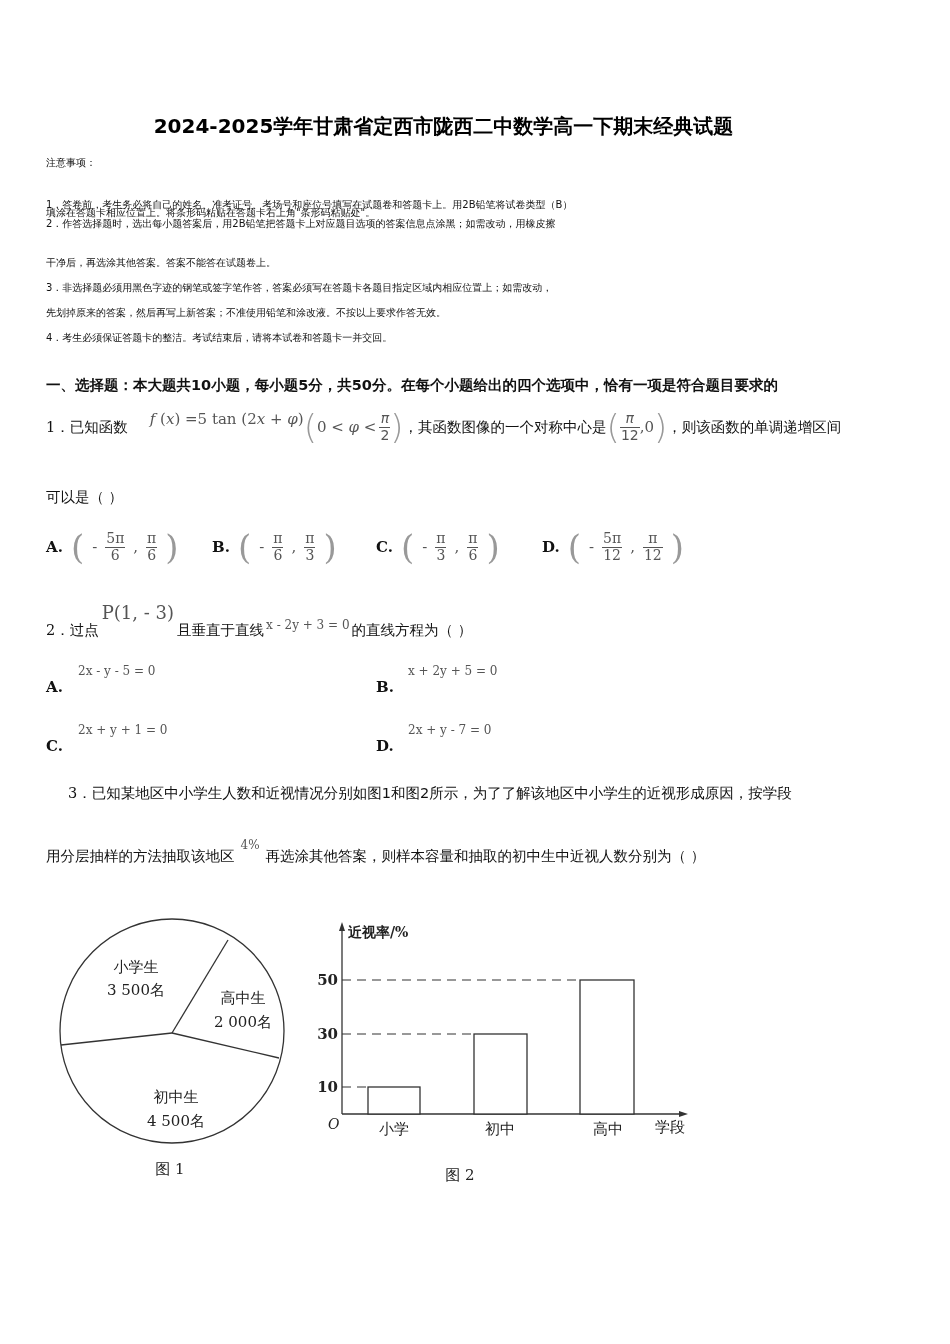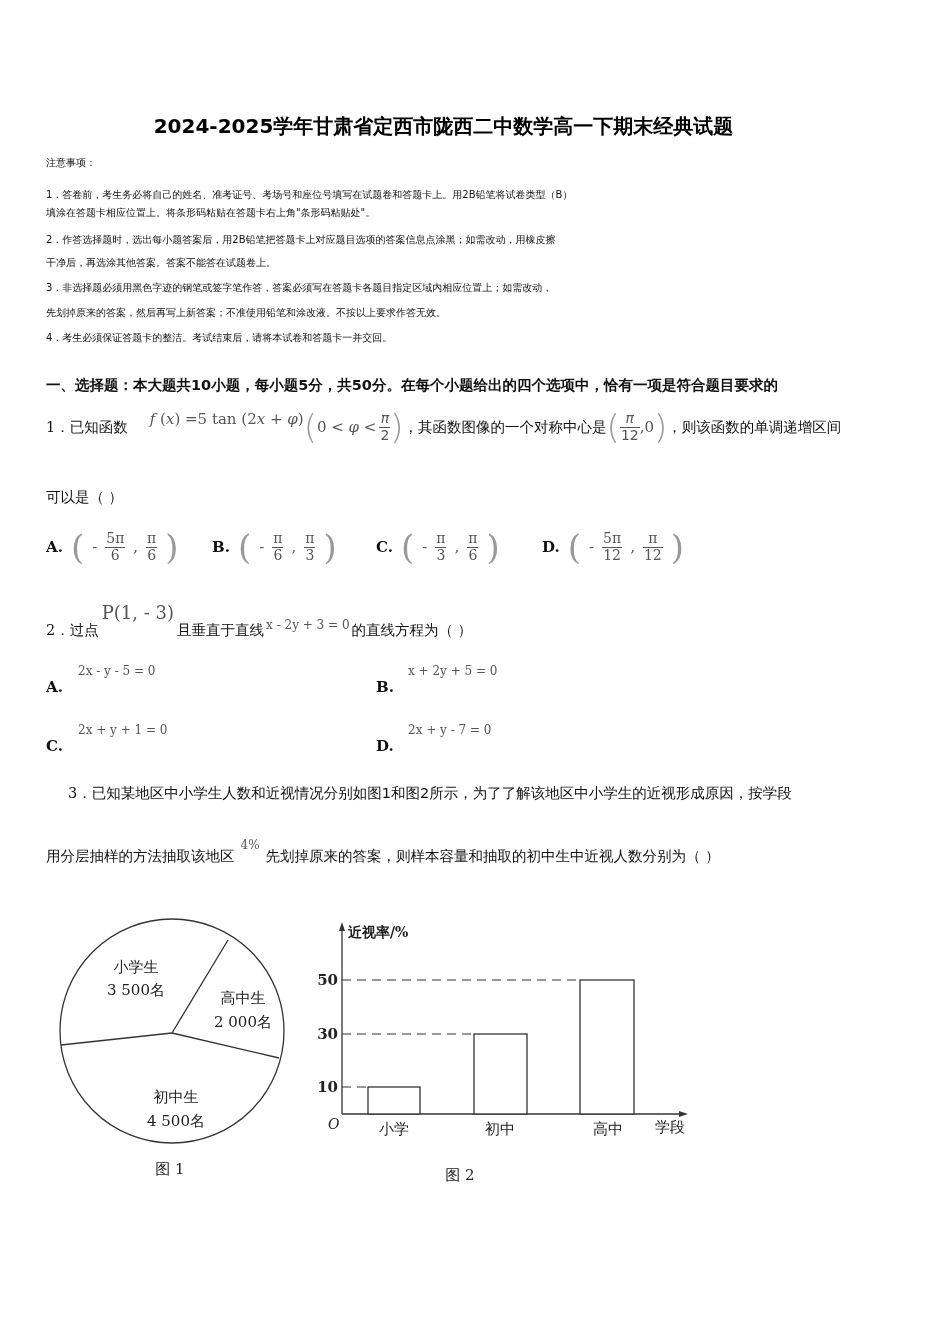--- a/index.html
+++ b/index.html
@@ -20,23 +20,23 @@
   .opt { display: flex; align-items: center; gap: 8px; }
   .eq { font-family: "DejaVu Serif", serif; color: #555; font-size: 12px; }
   svg text { font-family: "DejaVu Serif", serif; }
 </style>
 </head>
 <body>
 
 <div class="abs title">2024-2025学年甘肃省定西市陇西二中数学高一下期末经典试题</div>
 
 <div class="abs note" style="top:150px;">注意事项：</div>
-<div class="abs note" style="top:182px;">1．答卷前，考生务必将自己的姓名、准考证号、考场号和座位号填写在试题卷和答题卡上。用2B铅笔将试卷类型（B）</div>
+<div class="abs note" style="top:192px;">1．答卷前，考生务必将自己的姓名、准考证号、考场号和座位号填写在试题卷和答题卡上。用2B铅笔将试卷类型（B）</div>
 <div class="abs note" style="top:200px;">填涂在答题卡相应位置上。将条形码粘贴在答题卡右上角"条形码粘贴处"。</div>
-<div class="abs note" style="top:227px;">2．作答选择题时，选出每小题答案后，用2B铅笔把答题卡上对应题目选项的答案信息点涂黑；如需改动，用橡皮擦</div>
+<div class="abs note" style="top:211px;">2．作答选择题时，选出每小题答案后，用2B铅笔把答题卡上对应题目选项的答案信息点涂黑；如需改动，用橡皮擦</div>
 <div class="abs note" style="top:250px;">干净后，再选涂其他答案。答案不能答在试题卷上。</div>
 <div class="abs note" style="top:275px;">3．非选择题必须用黑色字迹的钢笔或签字笔作答，答案必须写在答题卡各题目指定区域内相应位置上；如需改动，</div>
 <div class="abs note" style="top:300px;">先划掉原来的答案，然后再写上新答案；不准使用铅笔和涂改液。不按以上要求作答无效。</div>
 <div class="abs note" style="top:325px;">4．考生必须保证答题卡的整洁。考试结束后，请将本试卷和答题卡一并交回。</div>
 
 <div class="abs section">一、选择题：本大题共10小题，每小题5分，共50分。在每个小题给出的四个选项中，恰有一项是符合题目要求的</div>
 
 <div class="abs qtext" style="left:46px; top:400px; height:54px; display:flex; align-items:center;">
   <span class="qnum">1．</span>
   <span>已知函数</span>
@@ -146,21 +146,21 @@
   <span class="opt-label abs" style="left:0; top:14px;">D.</span>
   <span class="eq abs" style="left:32px; top:0;">2x + y - 7 = 0</span>
 </div>
 
 <div class="abs qtext" style="left:28px; top:784px;margin-left:40px;">
   <span class="qnum">3．</span><span>已知某地区中小学生人数和近视情况分别如图1和图2所示，为了了解该地区中小学生的近视形成原因，按学段</span>
 </div>
 <div class="abs qtext" style="left:46px; top:832px; height:34px; display:flex; align-items:flex-end;">
   <span>用分层抽样的方法抽取该地区</span>
   <span class="eq" style="position:relative; top:-14px; margin:0 6px;">4%</span>
-  <span>先划掉原来的答案，则样本容量和抽取的初中生中近视人数分别为（   ）</span>
+  <span>再选涂其他答案，则样本容量和抽取的初中生中近视人数分别为（   ）</span>
 </div>
 
 <svg class="abs" style="left:50px; top:905px;" width="250" height="280" viewBox="0 0 250 280">
   <ellipse cx="122" cy="126" rx="112" ry="112" fill="#fff" stroke="#333" stroke-width="1.3"></ellipse>
   <line x1="122" y1="128" x2="178" y2="35" stroke="#333" stroke-width="1.3"></line>
   <line x1="122" y1="128" x2="229" y2="153" stroke="#333" stroke-width="1.3"></line>
   <line x1="122" y1="128" x2="11" y2="140" stroke="#333" stroke-width="1.3"></line>
   <text x="86" y="67" text-anchor="middle" font-size="15" fill="#222">小学生</text>
   <text x="86" y="90" text-anchor="middle" font-size="15" fill="#222">3 500名</text>
   <text x="193" y="98" text-anchor="middle" font-size="15" fill="#222">高中生</text>

